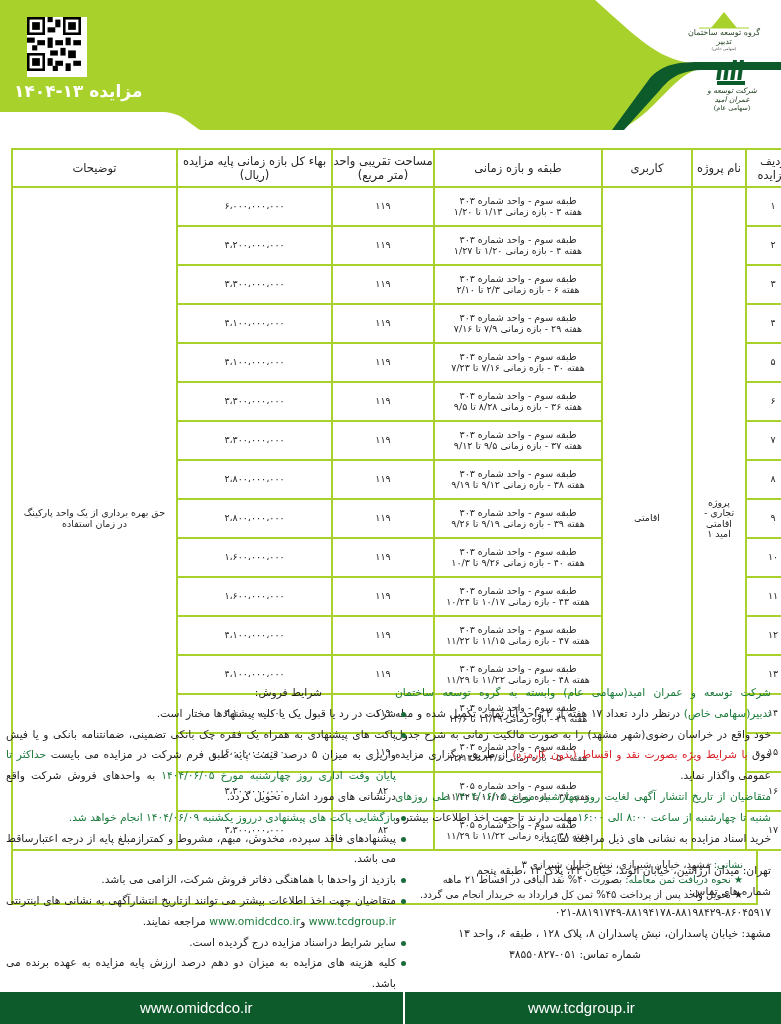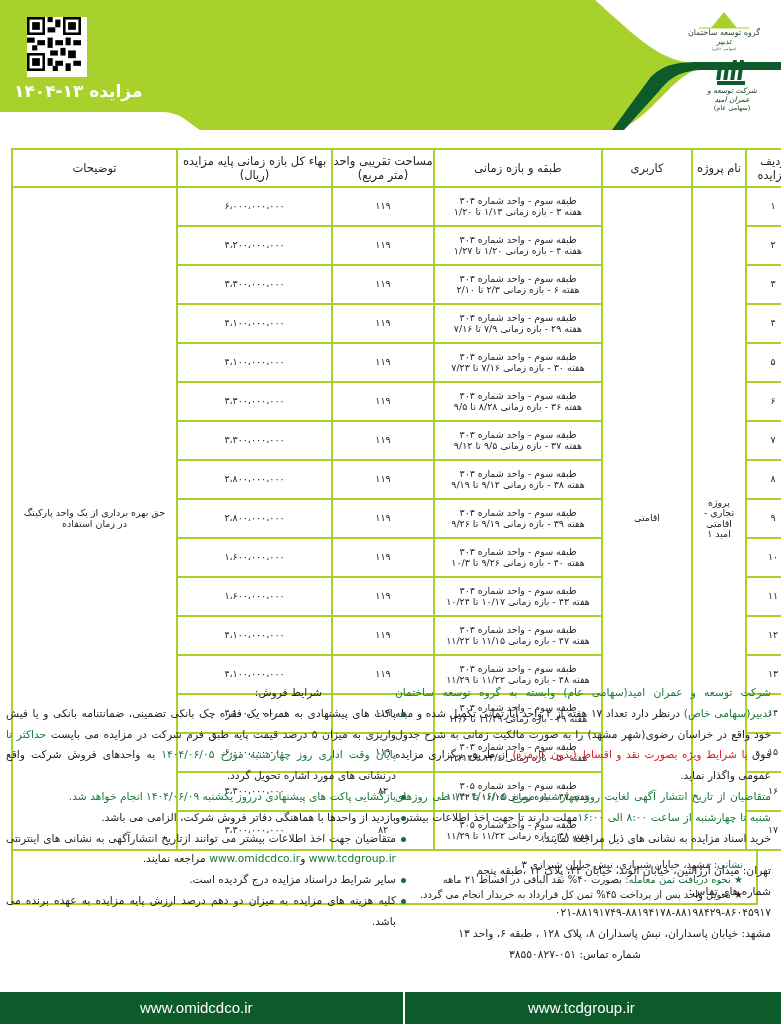--- a/index.html
+++ b/index.html
@@ -326,22 +326,24 @@
   <div>تهران: میدان آرژانتین، خیابان الوند، خیابان ۳۳، پلاک ۱۴ ،طبقه پنجم</div>
   <div>شماره های تماس:</div>
   <div class="phones">۰۲۱-۸۸۱۹۱۷۴۹-۸۸۱۹۴۱۷۸-۸۸۱۹۸۴۲۹-۸۶۰۴۵۹۱۷</div>
   <div>مشهد: خیابان پاسداران، نبش پاسداران ۸، پلاک ۱۲۸ ، طبقه ۶، واحد ۱۳</div>
   <div style="padding-right:130px">شماره تماس: ۰۵۱-۳۸۵۵۰۸۲۷</div>
 </div>
 
 <div class="col-left">
   <ul>
     <li class="title-line nobullet">شرایط فروش:</li>
+    <li>شرکت در رد یا قبول یک یا کلیه پیشنهادها مختار است.</li>
     <li><span>پاکت های پیشنهادی به همراه یک فقره چک بانکی تضمینی، ضمانتنامه بانکی و یا فیش واریزی به میزان ۵ درصد قیمت پایه طبق فرم شرکت در مزایده می بایست </span><span class="green">حداکثر تا پایان وقت اداری روز چهارشنبه مورخ ۱۴۰۴/۰۶/۰۵</span><span> به واحدهای فروش شرکت واقع درنشانی های مورد اشاره تحویل گردد.</span></li>
     <li class="green">بازگشایی پاکت های پیشنهادی درروز یکشنبه ۱۴۰۴/۰۶/۰۹ انجام خواهد شد.</li>
+    <li>پیشنهادهای فاقد سپرده، مخدوش، مبهم، مشروط و کمترازمبلغ پایه از درجه اعتبارساقط می باشد.</li>
     <li>بازدید از واحدها با هماهنگی دفاتر فروش شرکت، الزامی می باشد.</li>
     <li><span>متقاضیان جهت اخذ اطلاعات بیشتر می توانند ازتاریخ انتشارآگهی به نشانی های اینترنتی </span><span class="green" style="direction:ltr;unicode-bidi:embed">www.tcdgroup.ir</span><span> و</span><span class="green" style="direction:ltr;unicode-bidi:embed">www.omidcdco.ir</span><span> مراجعه نمایند.</span></li>
     <li>سایر شرایط دراسناد مزایده درج گردیده است.</li>
     <li>کلیه هزینه های مزایده به میزان دو دهم درصد ارزش پایه مزایده به عهده برنده می باشد.</li>
   </ul>
 </div>
 
 <div class="footer">
   <span class="url url-left">www.omidcdco.ir</span>
   <div class="divider"></div>

